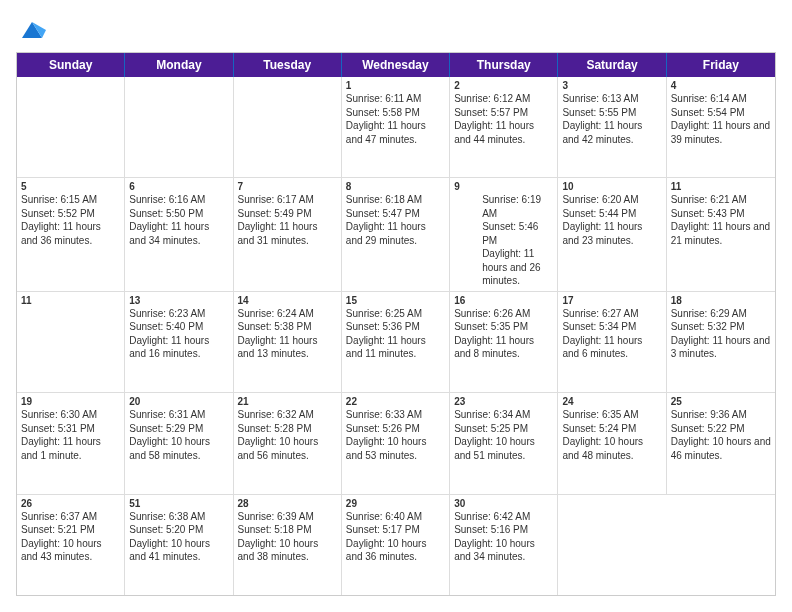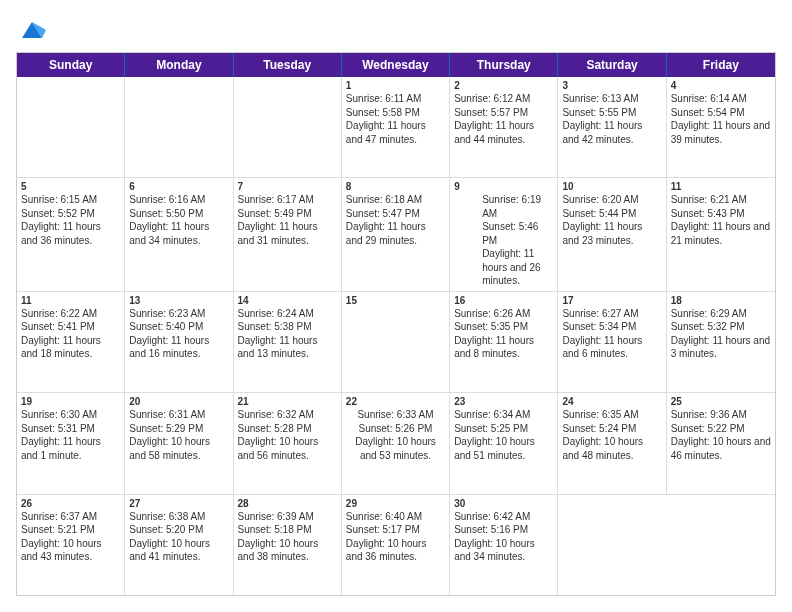--- a/index.html
+++ b/index.html
@@ -211,38 +211,38 @@
           <div class="cal-cell has-data">
             <span class="day-num">11</span>
             <div class="cell-text" style="white-space: pre-wrap;">Sunrise: 6:21 AM
 Sunset: 5:43 PM
 Daylight: 11 hours and 21 minutes.</div>
           </div>
         </div>
         <div class="cal-row">
           <div class="cal-cell has-data">
             <span class="day-num">11</span>
-            <div class="cell-text" style="white-space: pre-wrap;">Sunrise: 6:22 AM
-Sunset: 5:41 PM
-Daylight: 11 hours and 18 minutes.</div>
           </div>
           <div class="cal-cell has-data">
             <span class="day-num">13</span>
             <div class="cell-text" style="white-space: pre-wrap;">Sunrise: 6:23 AM
 Sunset: 5:40 PM
 Daylight: 11 hours and 16 minutes.</div>
           </div>
           <div class="cal-cell has-data">
             <span class="day-num">14</span>
             <div class="cell-text" style="white-space: pre-wrap;">Sunrise: 6:24 AM
 Sunset: 5:38 PM
 Daylight: 11 hours and 13 minutes.</div>
           </div>
           <div class="cal-cell has-data">
             <span class="day-num">15</span>
+            <div class="cell-text" style="white-space: pre-wrap;">Sunrise: 6:25 AM
+Sunset: 5:36 PM
+Daylight: 11 hours and 11 minutes.</div>
           </div>
           <div class="cal-cell has-data">
             <span class="day-num">16</span>
             <div class="cell-text" style="white-space: pre-wrap;">Sunrise: 6:26 AM
 Sunset: 5:35 PM
 Daylight: 11 hours and 8 minutes.</div>
           </div>
           <div class="cal-cell has-data">
             <span class="day-num">17</span>
             <div class="cell-text" style="white-space: pre-wrap;">Sunrise: 6:27 AM
@@ -270,21 +270,21 @@
 Daylight: 10 hours and 58 minutes.</div>
           </div>
           <div class="cal-cell has-data">
             <span class="day-num">21</span>
             <div class="cell-text" style="white-space: pre-wrap;">Sunrise: 6:32 AM
 Sunset: 5:28 PM
 Daylight: 10 hours and 56 minutes.</div>
           </div>
           <div class="cal-cell has-data">
             <span class="day-num">22</span>
-            <div class="cell-text" style="white-space: pre-wrap; text-align: center;">Sunrise: 6:33 AM
+            <div class="cell-text" style="white-space: pre-wrap;">Sunrise: 6:33 AM
 Sunset: 5:26 PM
 Daylight: 10 hours and 53 minutes.</div>
           </div>
           <div class="cal-cell has-data">
             <span class="day-num">23</span>
             <div class="cell-text" style="white-space: pre-wrap;">Sunrise: 6:34 AM
 Sunset: 5:25 PM
 Daylight: 10 hours and 51 minutes.</div>
           </div>
           <div class="cal-cell has-data">
@@ -301,21 +301,21 @@
           </div>
         </div>
         <div class="cal-row">
           <div class="cal-cell has-data">
             <span class="day-num">26</span>
             <div class="cell-text" style="white-space: pre-wrap;">Sunrise: 6:37 AM
 Sunset: 5:21 PM
 Daylight: 10 hours and 43 minutes.</div>
           </div>
           <div class="cal-cell has-data">
-            <span class="day-num">27</span>
+            <span class="day-num">51</span>
             <div class="cell-text" style="white-space: pre-wrap;">Sunrise: 6:38 AM
 Sunset: 5:20 PM
 Daylight: 10 hours and 41 minutes.</div>
           </div>
           <div class="cal-cell has-data">
             <span class="day-num">28</span>
             <div class="cell-text" style="white-space: pre-wrap;">Sunrise: 6:39 AM
 Sunset: 5:18 PM
 Daylight: 10 hours and 38 minutes.</div>
           </div>

